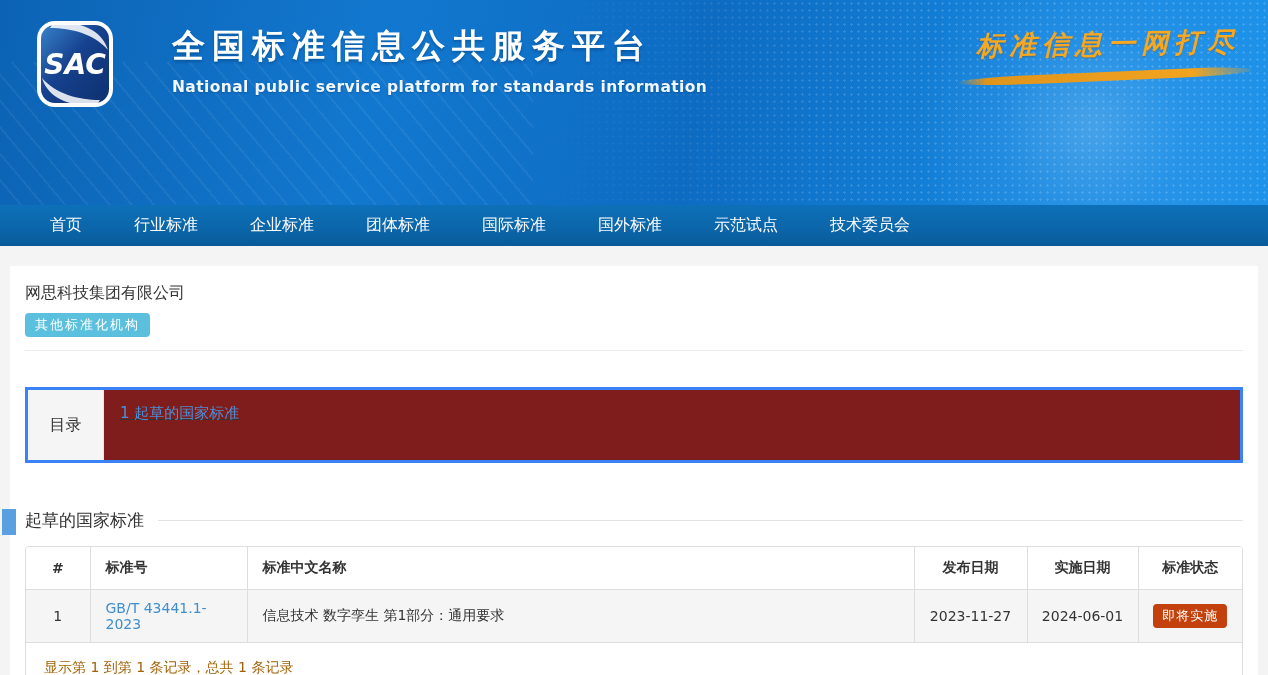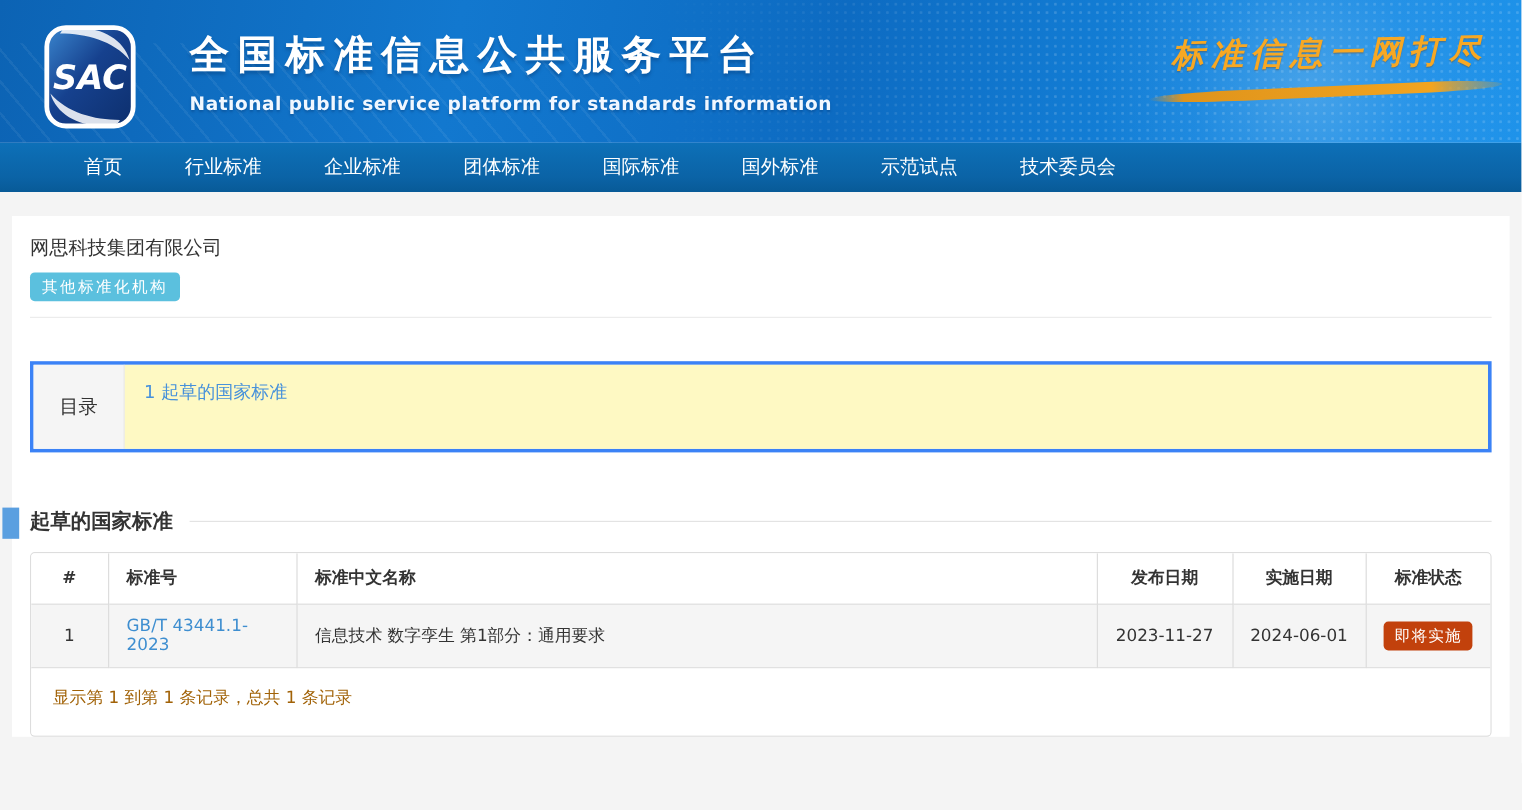--- a/index.html
+++ b/index.html
@@ -4,38 +4,38 @@
 <style>
   * { margin:0; padding:0; box-sizing:border-box; }
   html,body { width:1268px; height:675px; overflow:hidden; }
   body {
     font-family:"DejaVu Sans","Liberation Sans",sans-serif;
     background:#f4f4f4; color:#333;
   }
 
   
   .site-header{
-    position:relative; height:119px; overflow:hidden;
+    position:relative; height:205px; overflow:hidden;
     background:
       radial-gradient(circle at 86% 62%, rgba(190,228,255,.28) 0, rgba(120,190,255,.12) 95px, rgba(0,0,0,0) 175px),
       linear-gradient(100deg,#0c63b4 0%,#1278cf 30%,#0d6bc2 55%,#1585dd 80%,#1f93ea 100%);
   }
   .site-header::before{ 
     content:""; position:absolute; top:0; right:0; width:58%; height:100%;
     background-image:radial-gradient(rgba(255,255,255,.30) 1px, transparent 1.4px);
     background-size:7px 7px; opacity:.55;
     -webkit-mask-image:linear-gradient(to left, rgba(0,0,0,.95) 55%, transparent 100%);
             mask-image:linear-gradient(to left, rgba(0,0,0,.95) 55%, transparent 100%);
   }
   .site-header::after{ 
     content:""; position:absolute; left:0; bottom:0; width:42%; height:70%;
     background:repeating-linear-gradient(50deg, transparent 0 15px, rgba(255,255,255,.06) 15px 17px);
   }
   .logo-wrap{ position:absolute; left:36px; top:20px; width:78px; height:88px; z-index:3; }
-  .brand{ position:absolute; left:158px; top:24px; z-index:3; }
+  .brand{ position:absolute; left:172px; top:24px; z-index:3; }
   .brand-title{
     color:#ffffff; font-size:33px; font-weight:bold; letter-spacing:7px;
     text-shadow:0 2px 3px rgba(0,40,90,.35); white-space:nowrap;
   }
   .brand-sub{
     margin-top:9px; color:#f0f7ff; font-size:15.5px; font-weight:600; letter-spacing:.4px;
     text-shadow:0 1px 2px rgba(0,40,90,.3);
   }
   .slogan{
     position:absolute; right:28px; top:26px; z-index:3;
@@ -46,21 +46,21 @@
   }
   .slogan-underline{
     position:absolute; right:16px; top:72px; z-index:3;
     width:295px; height:9px; transform:rotate(-2.5deg);
     background:linear-gradient(90deg, rgba(232,155,30,0) 0%, #df941c 10%, #f2a41f 80%, rgba(242,164,31,.15) 100%);
     border-radius:50% 40% 50% 60% / 100% 100% 100% 100%;
   }
 
   
   .main-nav{
-    height:41px; display:flex; align-items:stretch; padding-left:44px;
+    height:41px; display:flex; align-items:stretch; padding-left:24px;
     background:linear-gradient(180deg,#0d70b8 0%,#0b63a6 70%,#085a97 100%);
   }
   .nav-item{
     display:flex; align-items:center; padding:0 26px;
     color:#ffffff; font-size:16px; cursor:pointer; white-space:nowrap;
   }
   .nav-item.active{ background:#1486e0; }
 
   
   .content{ padding:20px 10px 0; }
@@ -73,28 +73,28 @@
     border-radius:4px;
   }
   .org-sep{ border:none; border-top:1px solid #ececec; margin-top:13px; }
 
   .directory{ display:flex; margin-top:36px; border:3px solid #3b82f6; min-height:76px; }
   .directory-label{
     width:76px; background:#f5f5f5; border-right:1px solid #e6e6e6;
     display:flex; align-items:center; justify-content:center;
     font-size:16px; color:#333;
   }
-  .directory-body{ flex:1; background:#fef9c3; padding:13px 16px 28px; }
+  .directory-body{ flex:1; background:#7f1d1d; padding:13px 16px 28px;text-decoration:underline; }
   .directory-link{ color:#4791db; font-size:15px; text-decoration:none; cursor:pointer; }
 
   .section-head{ display:flex; align-items:center; margin-top:46px; position:relative; }
   .section-marker{
     position:absolute; left:-23px; top:0; width:14px; height:26px; background:#5a9fe0;
   }
-  .section-title{ font-size:17px; font-weight:bold; color:#333; white-space:nowrap; }
+  .section-title{ font-size:17px; font-weight:normal; color:#333; white-space:nowrap; }
   .section-rule{ flex:1; height:1px; background:#e3e3e3; margin-left:14px; }
 
   .table-box{ margin-top:14px; border:1px solid #ddd; border-radius:4px; overflow:hidden; background:#fff; }
   table.std-table{ width:100%; border-collapse:collapse; font-size:14px; table-layout:fixed; }
   .std-table th{
     padding:12px 8px; font-weight:bold; color:#333; background:#fff;
     border-bottom:1px solid #ddd; border-right:1px solid #ddd; text-align:center;
   }
   .std-table td{
     padding:10px 8px; color:#333; background:#f5f5f5;

